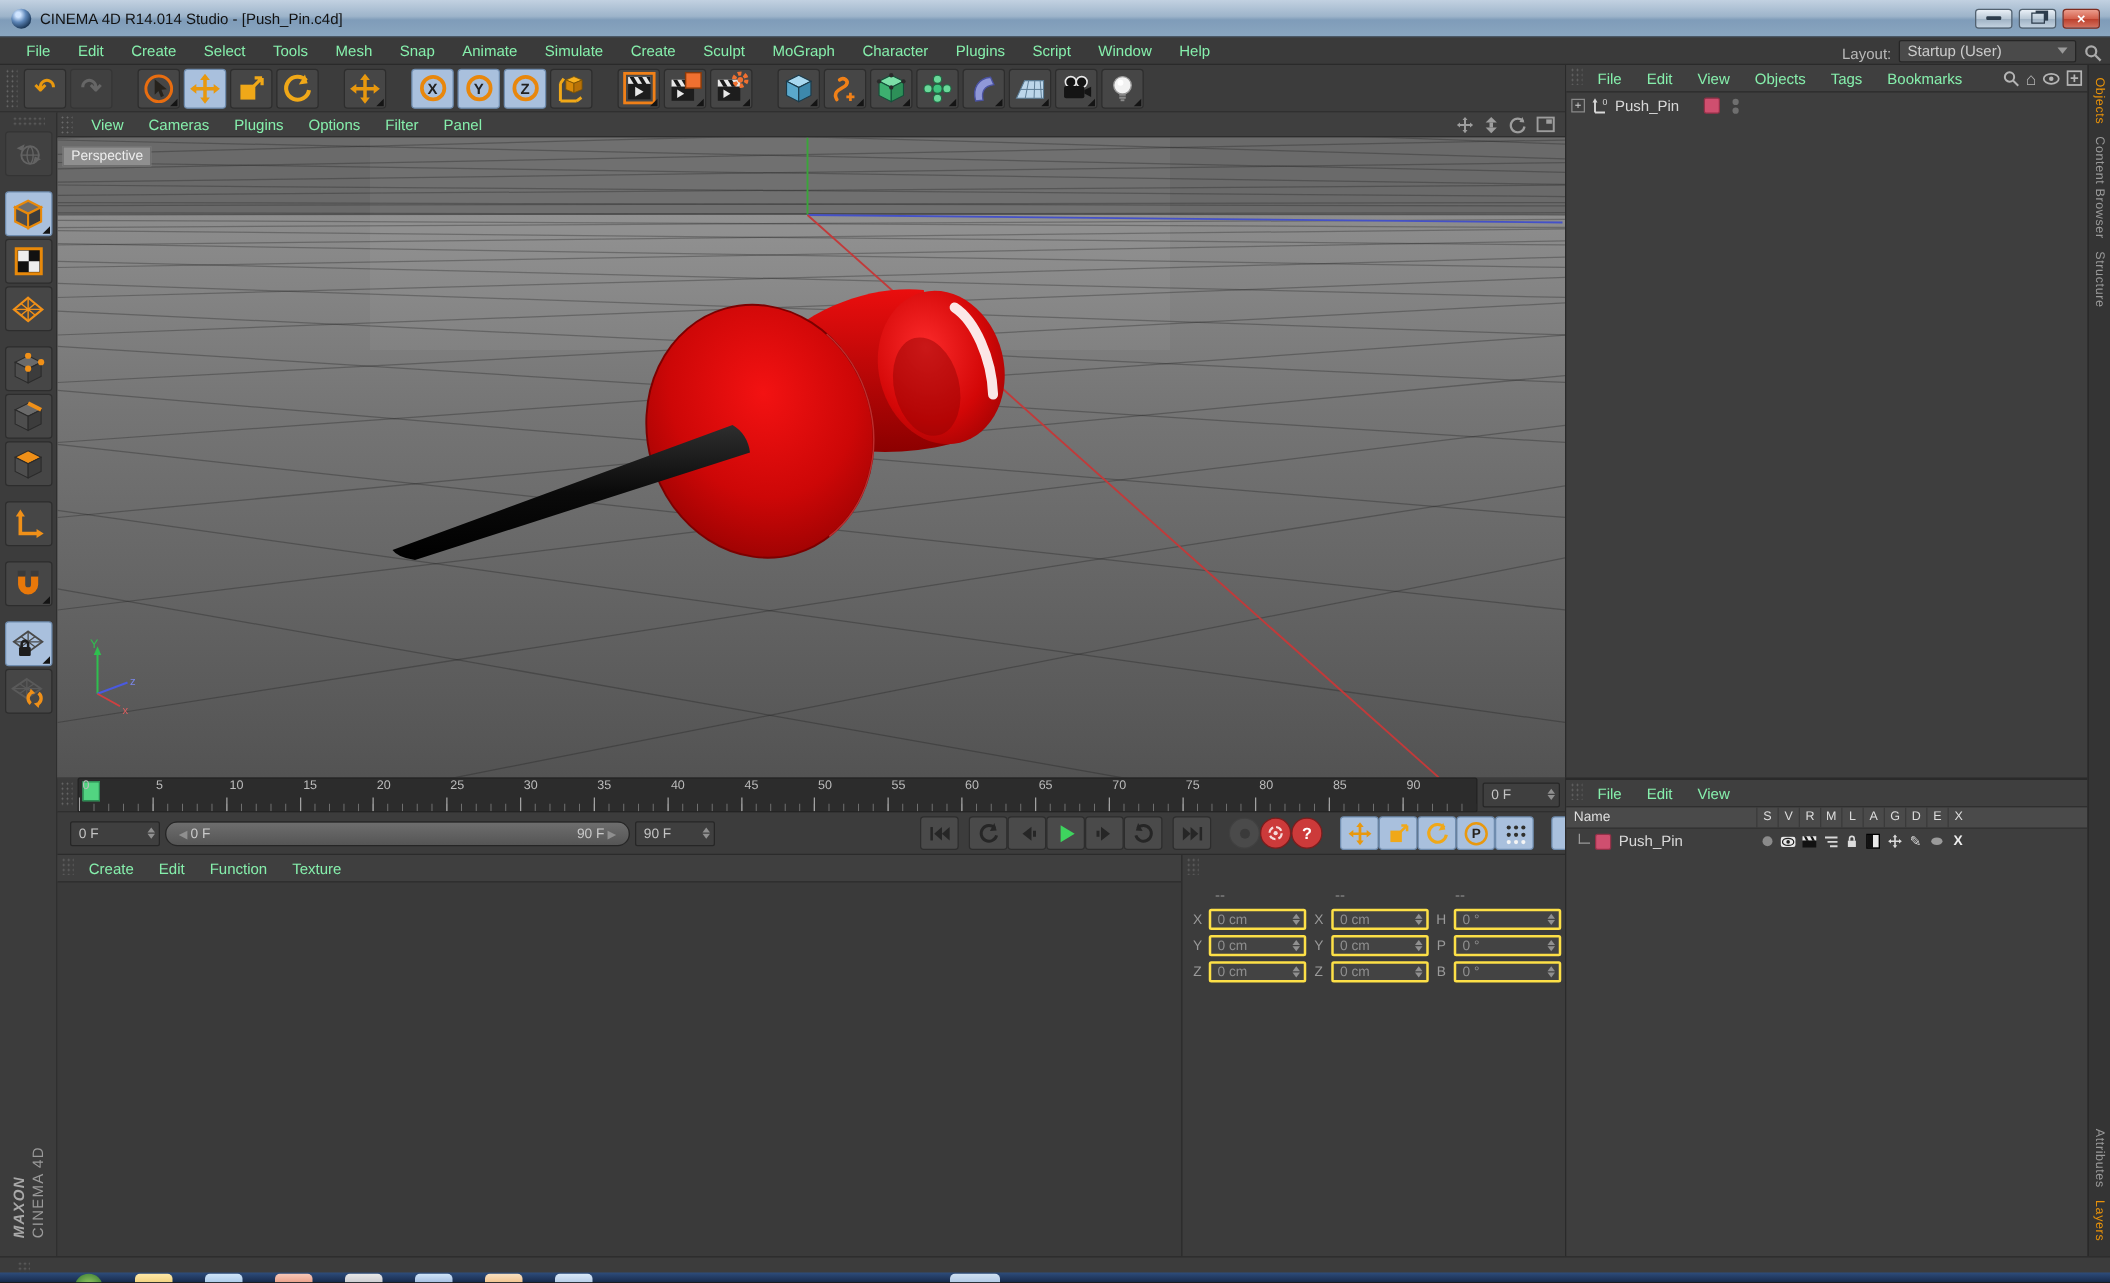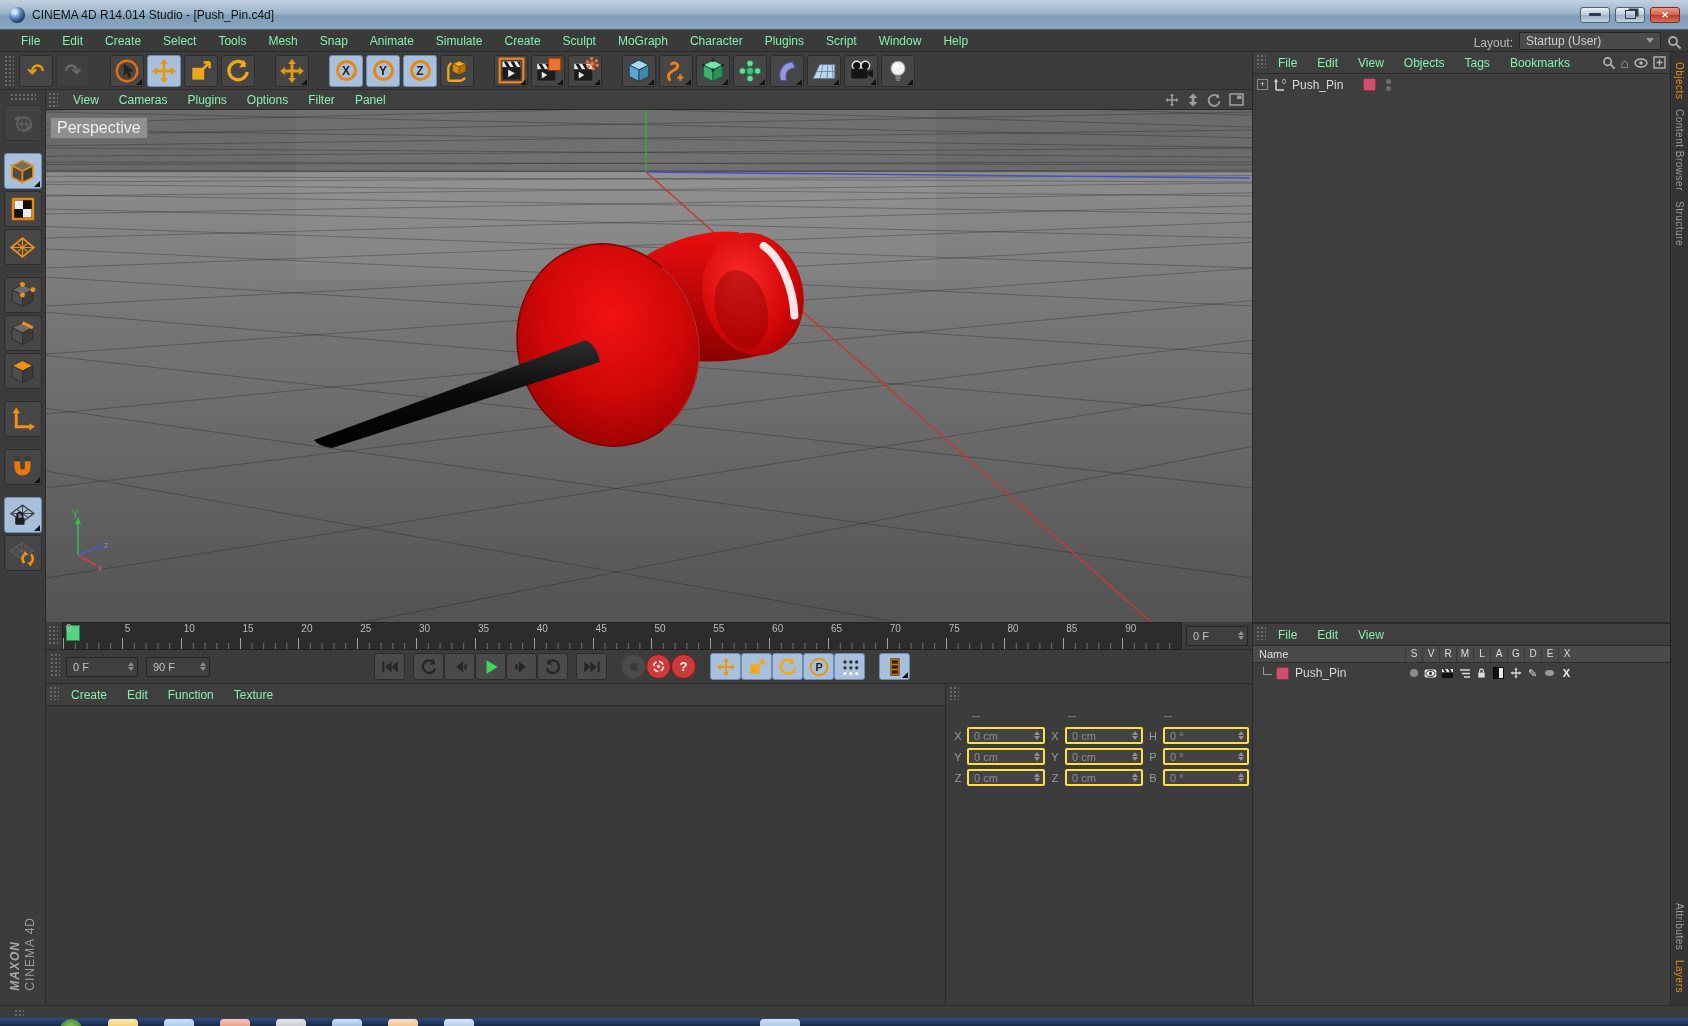--- a/index.html
+++ b/index.html
@@ -57,21 +57,21 @@
   .vtext{writing-mode:vertical-rl;transform:rotate(180deg);color:#9a9a9a;letter-spacing:1px;}
   .vtext.bold{font-weight:bold;font-style:italic;color:#a8a8a8;}
   
   .vp-menubar{position:absolute;left:46px;top:90px;width:1206px;height:20px;background:#3f3f3f;
     border-bottom:1px solid #2a2a2a;display:flex;align-items:center;box-sizing:border-box;}
   .vp-menubar .menus{display:flex;gap:2px;padding-left:4px;}
   .vp-menubar .grip{margin:2px 2px;}
   .vp-icons{margin-left:auto;display:flex;gap:8px;padding-right:8px;align-items:center;}
   .viewport{position:absolute;left:46px;top:110px;width:1206px;height:512px;background:#686868;border-bottom:1px solid #222;}
   .vp-label{position:absolute;left:4px;top:7px;background:#8f8f8f;border:1px solid #6f6f6f;color:#ededed;
-    font-size:16px;padding:1px 6px;}
+    font-size:11px;padding:1px 6px;}
   
   .timeline{position:absolute;left:46px;top:622px;width:1206px;height:28px;background:#3c3c3c;display:flex;align-items:center;box-sizing:border-box;border-bottom:1px solid #2b2b2b;}
   .ruler{position:relative;flex:1;height:26px;background:#2c2c2c;border:1px solid #222;margin-left:2px;border-radius:2px;
     display:grid;grid-template-columns:repeat(19,1fr);overflow:hidden;}
   .tick{position:relative;font-size:10px;color:#bcbcbc;padding-left:3px;
     background-image:linear-gradient(to right,#707070 1px,transparent 1px);
     background-size:20% 6px;background-repeat:repeat-x;background-position:left bottom;}
   .tick::before{content:"";position:absolute;left:0;bottom:0;width:1px;height:11px;background:#a2a2a2;}
   .marker{position:absolute;left:3px;top:2px;width:12px;height:14px;background:#52d481;border:1px solid #2b8a52;z-index:0;}
   .tick span{position:relative;z-index:1;}
@@ -621,20 +621,24 @@
 
   <div class="transport">
     <div class="grip" style="height:24px;"></div>
     <div class="framefield" style="width:72px;">
       <span>0 F</span>
       <span class="spin">
           <i class="up"></i>
           <i class="dn"></i>
         </span>
     </div>
+    <div class="rangeslider">
+      <span><span class="rs-arrow">◀ </span><span>0 F</span></span>
+      <span><span>90 F</span><span class="rs-arrow"> ▶</span></span>
+    </div>
     <div class="framefield" style="width:64px;">
       <span>90 F</span>
       <span class="spin">
           <i class="up"></i>
           <i class="dn"></i>
         </span>
     </div>
     <span style="width:160px;flex:none;"></span>
     <div class="tbtn">
       <svg width="20" height="16" viewBox="0 0 26 20">

